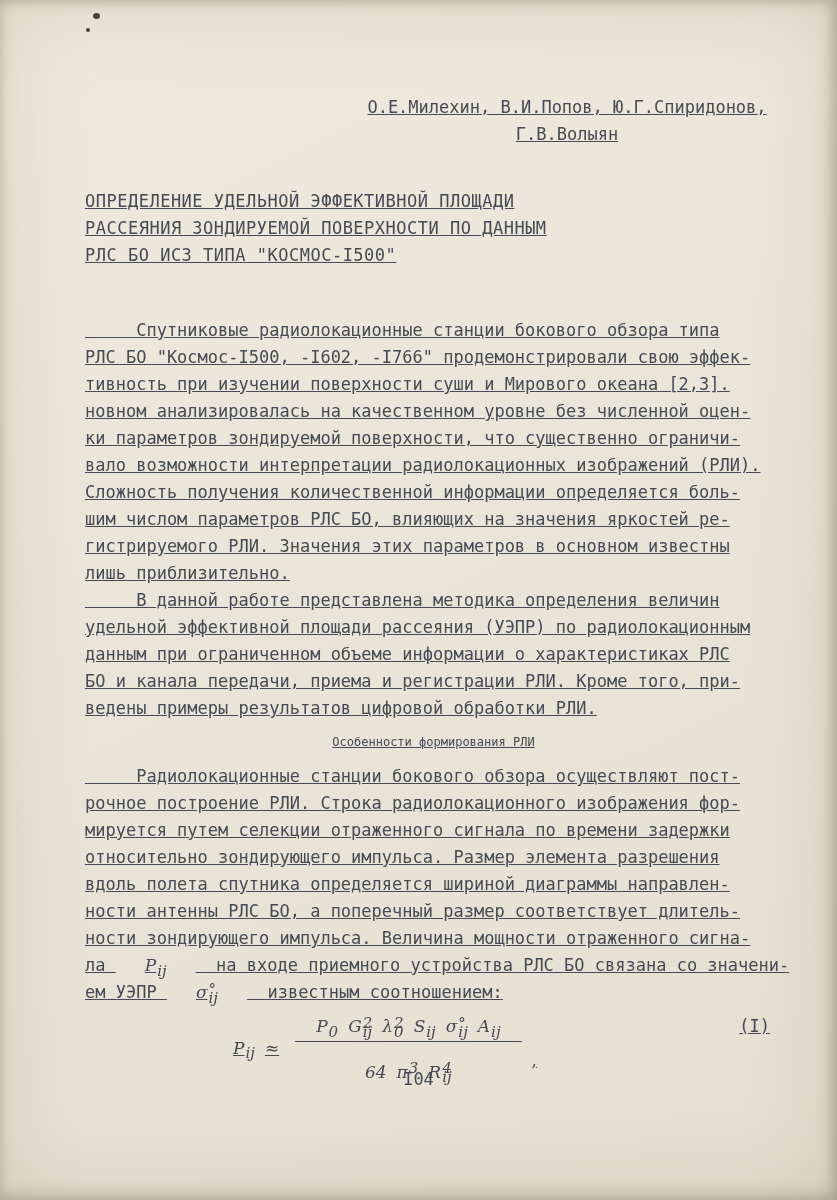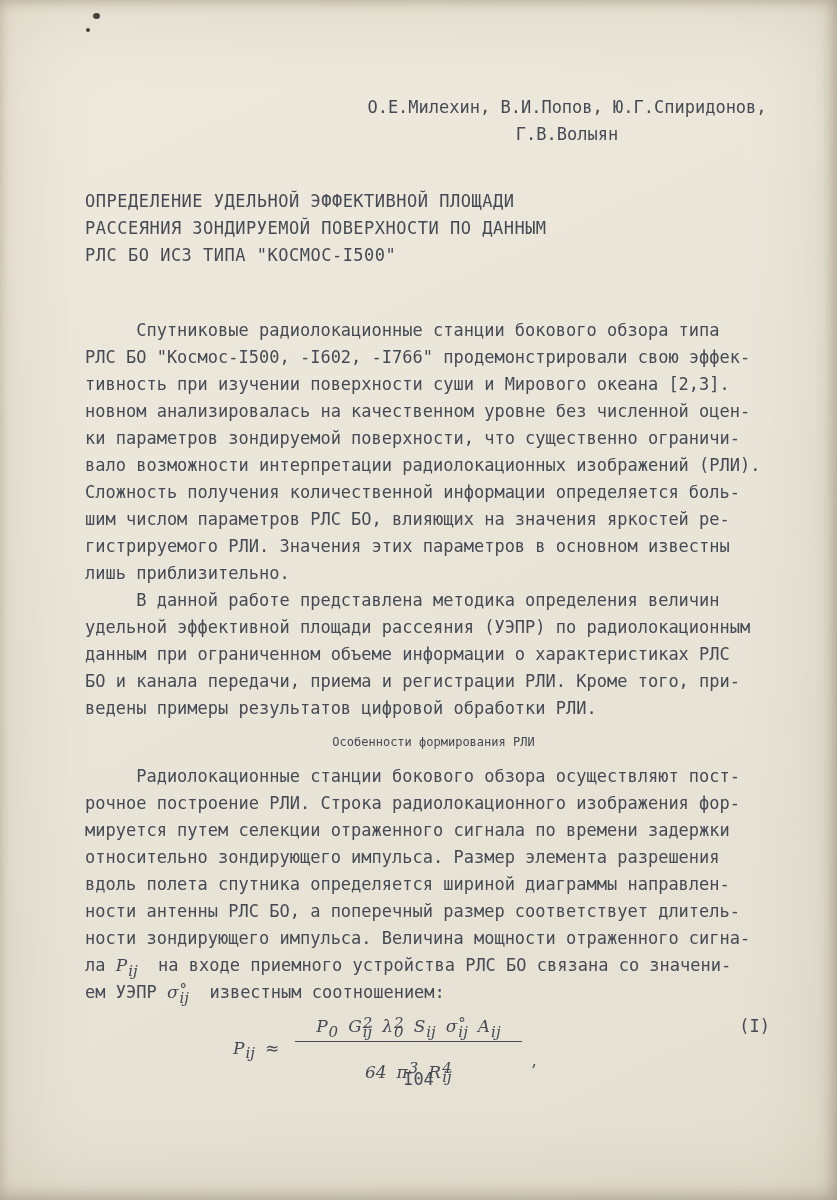--- a/index.html
+++ b/index.html
@@ -8,29 +8,30 @@
     width:837px;height:1200px;
     margin:0 auto;
     background:linear-gradient(155deg,#efeadd 0%,#e9e5d8 45%,#e4dfd1 100%);
     box-shadow:inset 0 0 90px rgba(125,110,80,0.20),
                inset -7px 0 14px rgba(105,90,65,0.22),
                inset 0 -7px 14px rgba(105,90,65,0.18),
                inset 0 5px 10px rgba(105,90,65,0.10);
     overflow:hidden;
     font-family:"DejaVu Sans Mono", monospace;
     color:#454a54;
+    text-decoration:underline;
   }
   .content{padding:94px 55px 0 85px;}
   .line{height:27px;line-height:27px;white-space:pre;font-size:17px;}
   .authors{width:430px;margin-left:auto;text-align:center;}
   .title-block{text-align:left;margin-top:40px;letter-spacing:0.5px;}
   .body-block{margin-top:48px;}
   .para{margin:0;}
   .section-heading{height:27px;line-height:27px;font-size:12px;text-align:center;margin:7px 0 7px;}
-  .math-line{display:flex;align-items:flex-start;}
+  .math-line{display:flex;align-items:flex-start;gap:29px;}
   .math-line span{white-space:pre;}
 
   
   .tok{display:inline-block;font-family:"DejaVu Serif",serif;font-style:italic;}
   .tok-base{display:inline;}
   .tok-stack{display:inline-block;vertical-align:middle;margin-left:1px;
              font-size:15px;line-height:9px;text-align:left;}
   .tok-sup,.tok-sub{display:block;min-height:9px;}
 
   .formula{display:flex;align-items:center;margin-top:8px;padding-left:148px;font-size:17px;}

